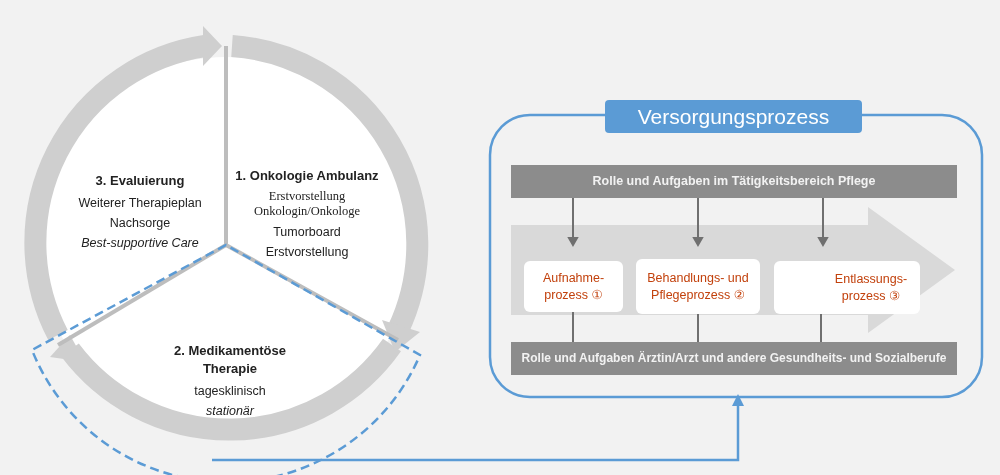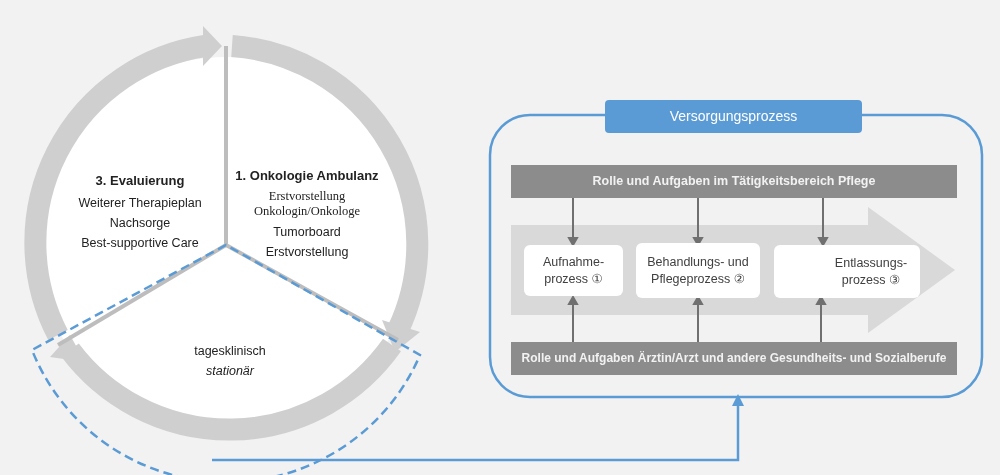--- a/index.html
+++ b/index.html
@@ -1,23 +1,23 @@
 <!DOCTYPE html>
 <html><head>
 <meta charset="utf-8">
 <style>
   html, body { margin:0; padding:0; }
   body { width:1000px; height:475px; background:#f2f2f2; position:relative; overflow:hidden; font-family:"Liberation Sans", sans-serif; }
   svg { position:absolute; left:0; top:0; }
   .lbl { position:absolute; text-align:center; color:#222; font-size:12.5px; line-height:18px;margin-top:24px; }
   .lbl .t { font-weight:bold; font-size:13px; margin-bottom:4px; display:block; }
   .lbl span { display:block; }
-  .title-box { position:absolute; left:605px; top:100px; width:257px; height:33px; background:#5b9bd5; border-radius:4px; color:#fff; font-size:14px; line-height:33px; text-align:center; }
+  .title-box { position:absolute; left:605px; top:100px; width:257px; height:33px; background:#5b9bd5; border-radius:4px; color:#fff; font-size:21px; line-height:33px; text-align:center; }
   .bar { position:absolute; background:#8c8c8c; color:#f2f2f2; font-size:12.5px; text-align:center;font-weight:bold; }
-  .step { position:absolute; background:#fff; border-radius:6px; text-align:center; font-size:12.5px; line-height:17px; color:#404040; display:flex; flex-direction:column; justify-content:center; }
+  .step { position:absolute; background:#fff; border-radius:6px; text-align:center; font-size:12.5px; line-height:17px; color:#c2410c; display:flex; flex-direction:column; justify-content:center;margin-top:16px; }
 </style>
 </head>
 <body>
 
 <svg width="1000" height="475">
 
   <circle cx="226" cy="245" r="188" fill="#ffffff"></circle>
 
   <g fill="none" stroke="#cfcfcf" stroke-width="22">
     <path d="M 232 46 A 199 199 0 0 1 398 330"></path>
@@ -61,29 +61,30 @@
 </svg>
 
 <div class="lbl" style="left:232px; top:143px; width:150px;">
   <span class="t">1. Onkologie Ambulanz</span>
   <span style="width:110px;margin:0 auto;line-height:15px;font-family:Liberation Serif, serif;">Erstvorstellung Onkologin/Onkologe</span>
   <span style="margin-top:4px;">Tumorboard</span>
   <span style="margin-top:2px;">Erstvorstellung</span>
 </div>
 
 <div class="lbl" style="left:150px; top:318px; width:160px;">
+  <span class="t">2. Medikamentöse Therapie</span>
   <span>tagesklinisch</span>
   <span style="margin-top:2px;font-style:italic;">stationär</span>
 </div>
 
 <div class="lbl" style="left:70px; top:148px; width:140px;">
   <span class="t">3. Evaluierung</span>
   <span>Weiterer Therapieplan</span>
   <span style="margin-top:2px;">Nachsorge</span>
-  <span style="margin-top:2px;">Best-supportive Care</span>
+  <span style="margin-top:2px;font-style:italic;">Best-supportive Care</span>
 </div>
 
 <div class="title-box">Versorgungsprozess</div>
 
 <div class="bar" style="left:511px; top:165px; width:446px; height:33px; line-height:33px;">Rolle und Aufgaben im Tätigkeitsbereich Pflege</div>
 <div class="bar" style="left:511px; top:342px; width:446px; height:33px; line-height:33px; font-size:12px;">Rolle und Aufgaben Ärztin/Arzt und andere Gesundheits- und Sozialberufe</div>
 
 <div class="step" style="left:524px; top:245px; width:99px; height:51px;">
   <span>Aufnahme-</span>
   <span>prozess ①</span>

